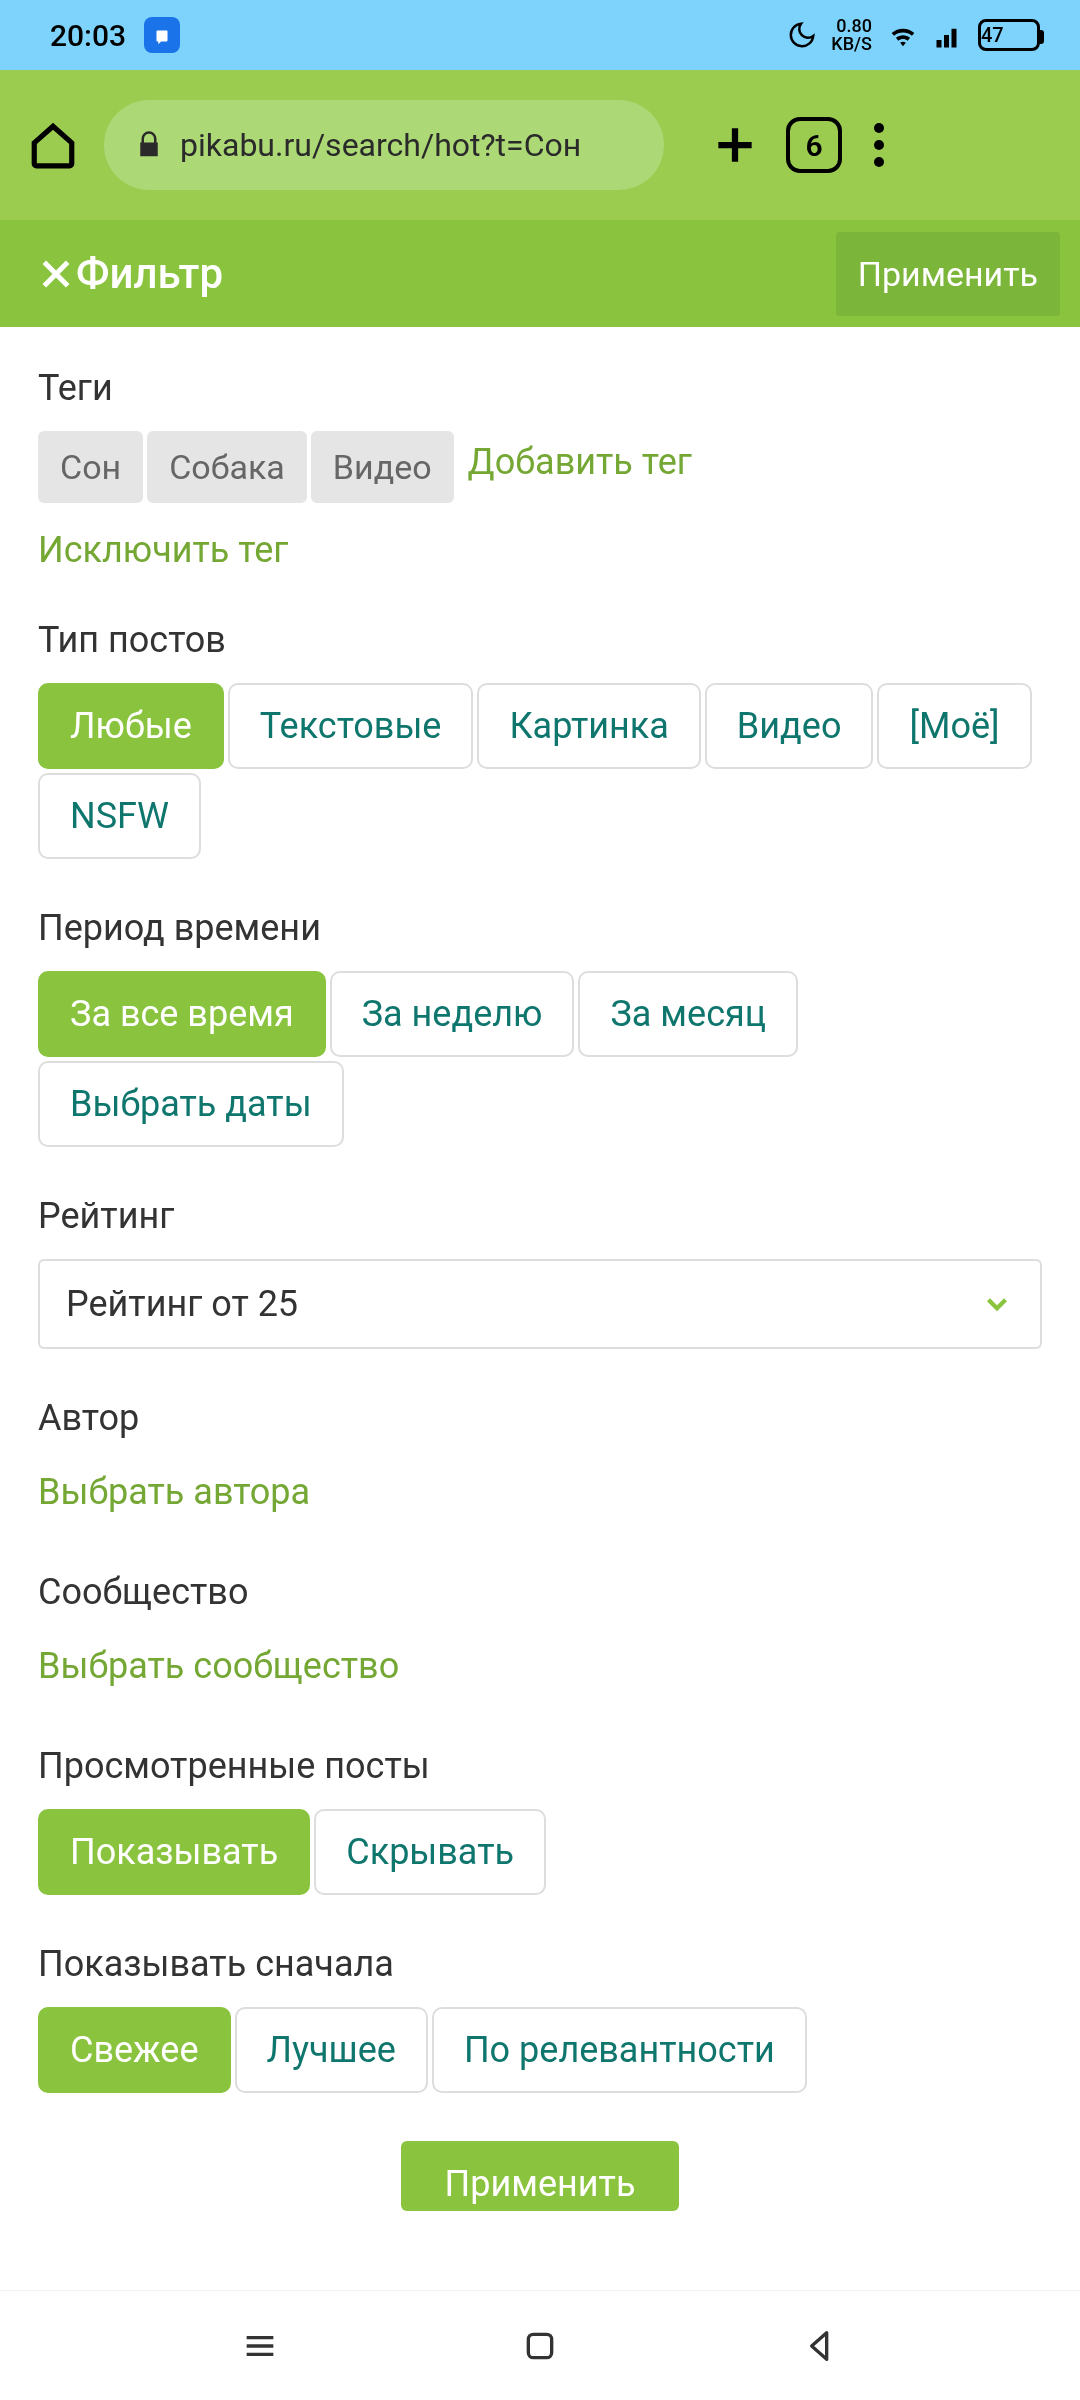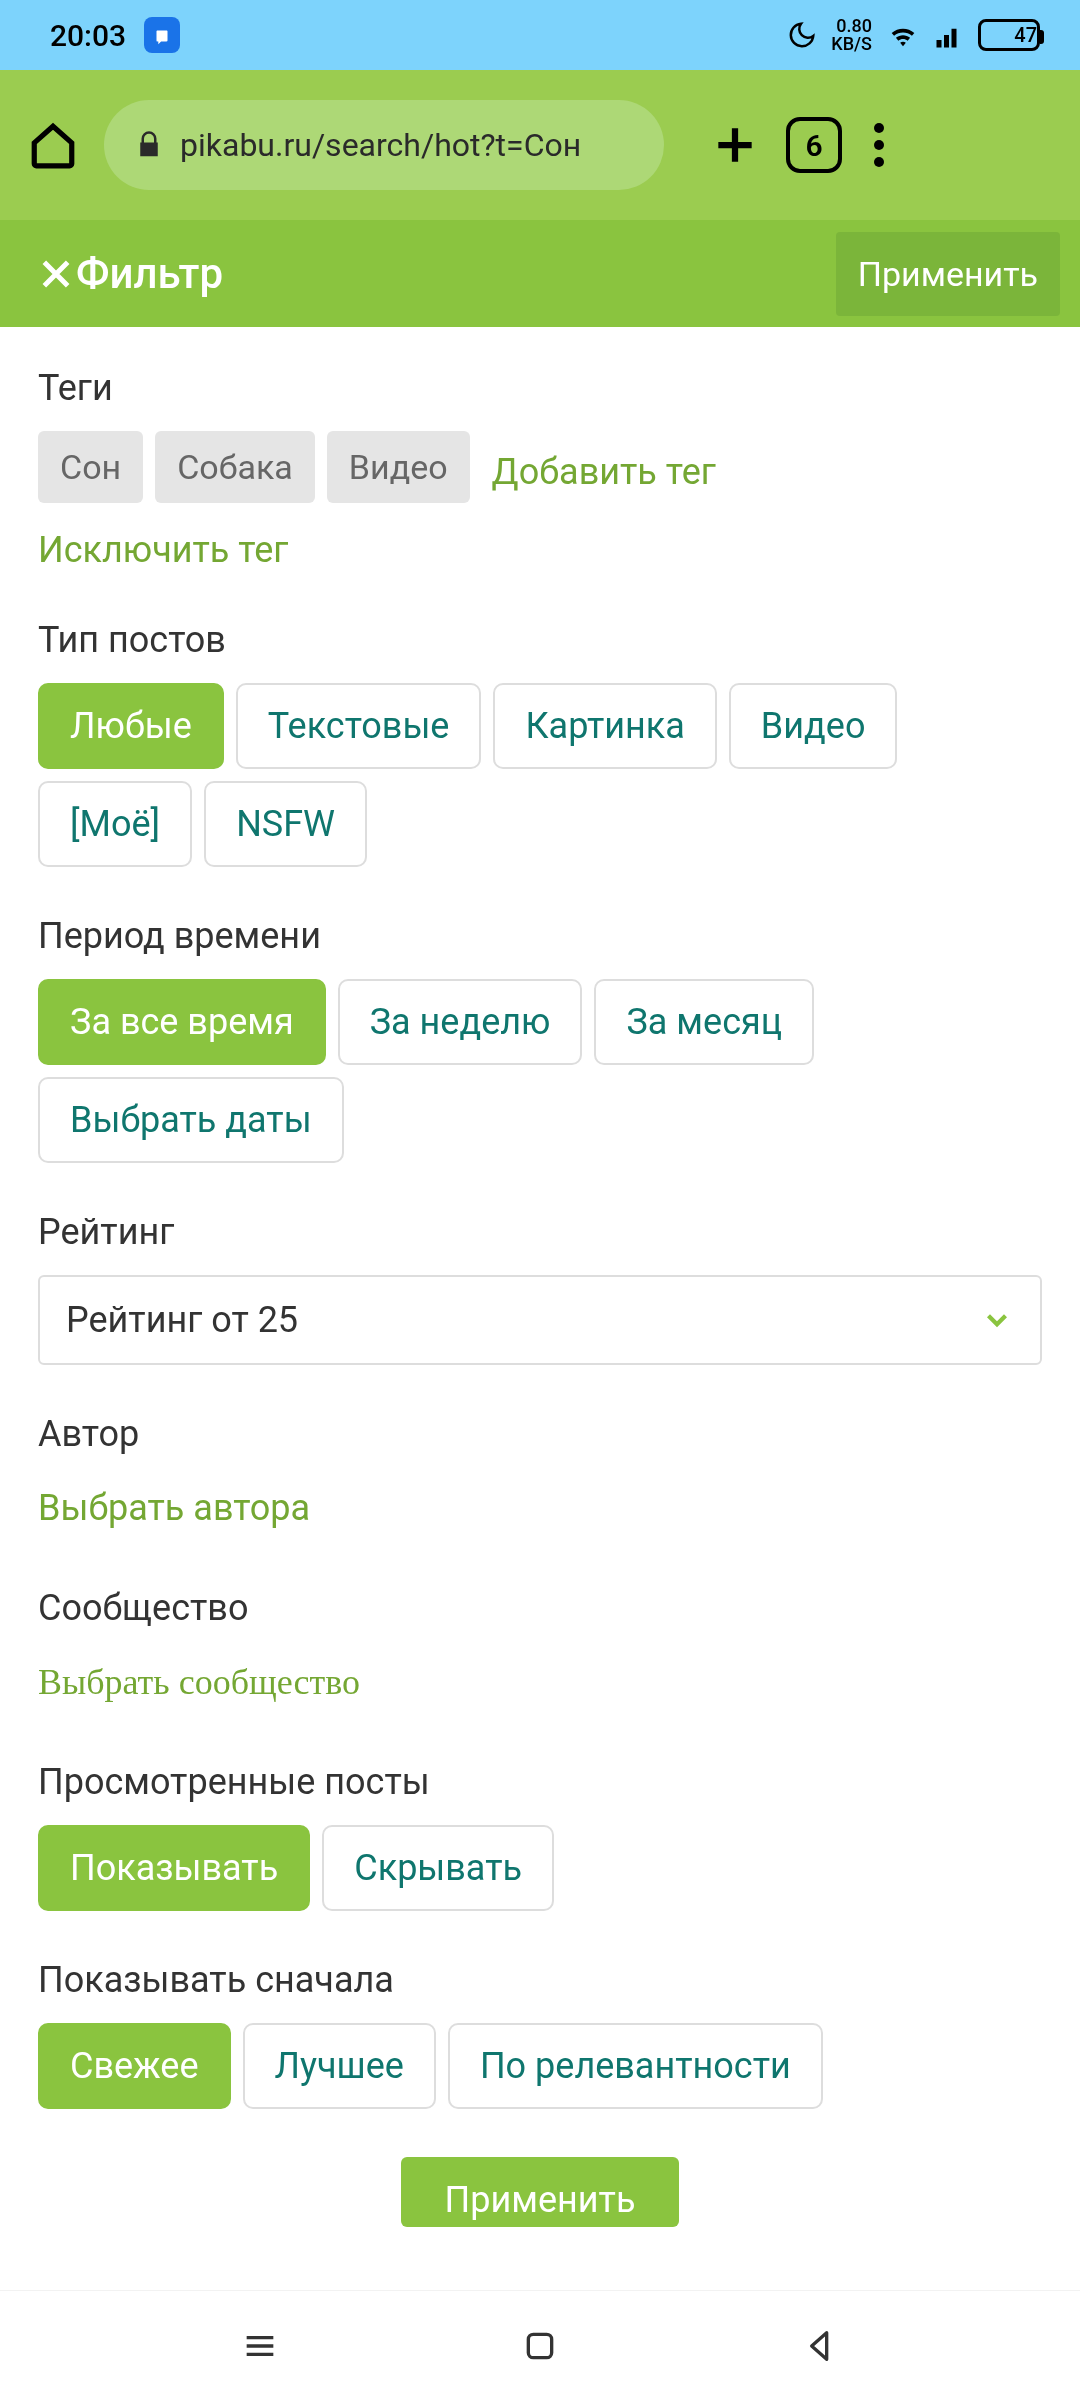--- a/index.html
+++ b/index.html
@@ -3,39 +3,39 @@
 <meta charset="utf-8">
 <style>
   * { margin:0; padding:0; box-sizing:border-box; font-family:-apple-system,Roboto,Arial,sans-serif; }
   body { width:1080px; height:2400px; background:#fff; overflow:hidden; position:relative; }
   .status-bar { height:70px; background:#7dd3fc; display:flex; align-items:center; justify-content:space-between; padding:0 40px 0 50px; font-size:30px; color:#000; }
   .status-left { display:flex; align-items:center; gap:18px; font-weight:500; }
   .app-badge { width:36px; height:36px; background:#1a73e8; border-radius:8px; display:flex; align-items:center; justify-content:center; }
   .app-badge svg { width:22px; height:22px; fill:#fff; }
   .status-right { display:flex; align-items:center; gap:14px; }
   .net-speed { font-size:18px; line-height:1; text-align:right; font-weight:500; }
-  .battery-box { border:3px solid #000; border-radius:8px; width:62px; height:32px; display:flex; align-items:center; justify-content:flex-end; font-size:20px; position:relative; font-weight:500; }
+  .battery-box { border:3px solid #000; border-radius:8px; width:62px; height:32px; display:flex; align-items:center; justify-content:flex-start; font-size:20px; position:relative; font-weight:500; }
   .battery-box:after { content:""; position:absolute; right:-7px; top:8px; width:4px; height:14px; background:#000; border-radius:0 3px 3px 0; }
   .browser-bar { height:150px; background:#9bcc50; display:flex; align-items:center; padding:0 28px; gap:26px; }
   .home-icon { width:50px; height:50px; }
   .url-pill { flex:0 0 auto; width:560px; height:90px; background:#add876; border-radius:45px; display:flex; align-items:center; padding:0 30px; gap:16px; font-size:32px; color:#2a2a2a; overflow:hidden; white-space:nowrap; }
   .url-pill .url-text { overflow:hidden; text-overflow:clip; }
   .lock-icon { width:30px; height:30px; flex-shrink:0; }
   .plus-icon { width:50px; height:50px; margin-left:20px; }
   .tabs-box { width:56px; height:56px; border:4px solid #000; border-radius:14px; display:flex; align-items:center; justify-content:center; font-size:30px; font-weight:600; }
   .more-icon { width:10px; height:44px; display:flex; flex-direction:column; justify-content:space-between; margin-left:6px; }
   .more-icon div { width:10px; height:10px; background:#000; border-radius:50%; }
   .filter-header { height:107px; background:#8ac43f; display:flex; align-items:center; padding:0 20px 0 36px; }
   .close-x { width:40px; height:40px; }
   .filter-title { color:#fff; font-size:42px; font-weight:500; flex:1; }
   .apply-btn { background:#7bb53a; color:#fff; font-size:34px; padding:22px 22px; border-radius:4px; border:none; font-weight:400; }
   .content { padding:40px 38px 0 38px; }
   .section { margin-bottom:48px; }
   .section-label { font-size:36px; color:#333; margin-bottom:22px; font-weight:400; }
-  .chip-row { display:flex; flex-wrap:wrap; gap:12px; align-items:flex-end; }
+  .chip-row { display:flex; flex-wrap:wrap; gap:4px; align-items:flex-start; }
   .tag-chip { background:#e5e5e5; color:#666; font-size:34px; padding:16px 22px; border-radius:6px; border:none; }
   .link-green { color:#74a733; font-size:36px; background:none; border:none; padding:10px 10px; }
   .exclude-link { display:block; margin-top:26px; color:#74a733; font-size:36px; background:none; border:none; }
   .pill { font-size:36px; padding:20px 30px; border-radius:10px; border:2px solid #ddd; background:#fff; color:#0f766e; }
   .pill.active { background:#8ac43f; color:#fff; border-color:#8ac43f; }
   .select-box { width:100%; border:2px solid #ddd; border-radius:6px; padding:22px 26px; font-size:36px; color:#333; display:flex; justify-content:space-between; align-items:center;text-align:center; }
   .select-box svg { width:34px; height:34px; }
   .bottom-apply { display:flex; justify-content:center; margin-top:8px; }
   .bottom-apply button { background:#8ac43f; color:#fff; font-size:36px; padding:22px 44px 6px 44px; border:none; border-radius:6px; }
   .nav-bar { position:absolute; bottom:0; left:0; right:0; height:110px; background:#fff; display:flex; align-items:center; justify-content:space-evenly; border-top:1px solid rgba(0,0,0,0.05); }
@@ -149,21 +149,21 @@
     </div>
   </div>
 
   <div class="section">
     <div class="section-label">Автор</div>
     <button class="link-green" style="padding-left:0;">Выбрать автора</button>
   </div>
 
   <div class="section">
     <div class="section-label">Сообщество</div>
-    <button class="link-green" style="padding-left:0;font-family:Liberation Serif, serif;">Выбрать сообщество</button>
+    <button class="link-green" style="padding-left:0;">Выбрать сообщество</button>
   </div>
 
   <div class="section">
     <div class="section-label">Просмотренные посты</div>
     <div class="chip-row" id="viewed-row">
         <button class="pill active">Показывать</button>
         <button class="pill">Скрывать</button>
       </div>
   </div>
 

